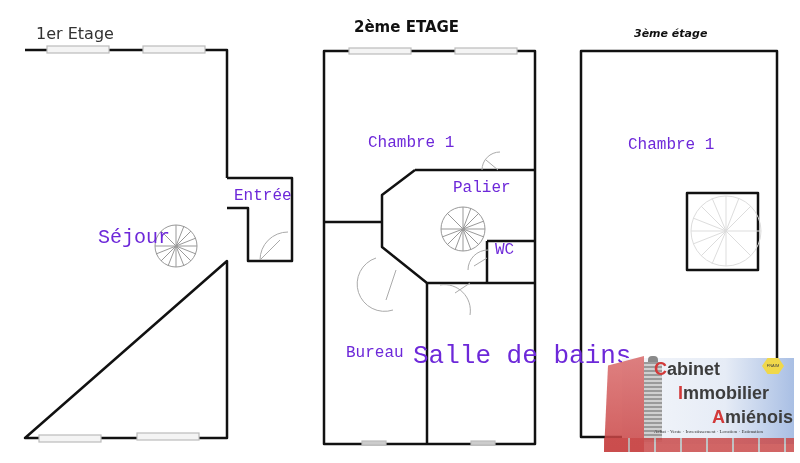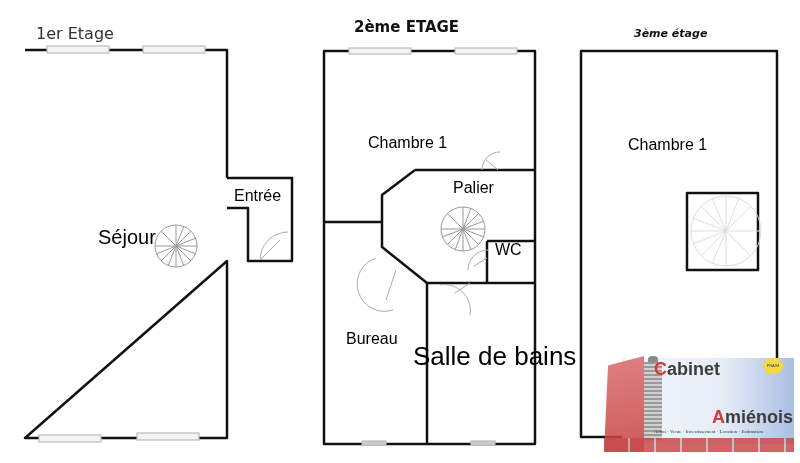--- a/index.html
+++ b/index.html
@@ -1,27 +1,27 @@
 <!DOCTYPE html>
 <html><head>
   <meta charset="utf-8">
   <style>
     html, body { margin: 0; padding: 0; background: #ffffff; }
     body { width: 800px; height: 463px; position: relative; overflow: hidden; font-family: "Liberation Sans", sans-serif; }
     svg.plan { position: absolute; left: 0; top: 0; }
-    .lbl { position: absolute; color: #000000; white-space: nowrap; font-family: Liberation Sans, sans-serif; }
+    .lbl { position: absolute; color: #6d28d9; white-space: nowrap; font-family: Liberation Mono, monospace; }
     .floor-title-1 { left: 36px; top: 24px; font-size: 16px; font-family: "DejaVu Sans", sans-serif; color: #333; }
     .floor-title-2 { left: 354px; top: 18px; font-size: 15px; font-weight: bold; font-family: "DejaVu Sans", sans-serif; color: #111; }
     .floor-title-3 { left: 634px; top: 27px; font-size: 11px; font-weight: bold; font-style: italic; font-family: "DejaVu Sans", sans-serif; color: #111; }
     .room-sejour { left: 98px; top: 226px; font-size: 20px; }
     .room-entree { left: 234px; top: 187px; font-size: 16px; }
     .room-ch1 { left: 368px; top: 134px; font-size: 16px; }
     .room-palier { left: 453px; top: 179px; font-size: 16px; }
     .room-wc { left: 495px; top: 241px; font-size: 16px; }
-    .room-bureau { left: 346px; top: 330px; font-size: 16px; }
+    .room-bureau { left: 346px; top: 344px; font-size: 16px; }
     .room-sdb { left: 413px; top: 341px; font-size: 26px; }
     .room-ch2 { left: 628px; top: 136px; font-size: 16px; }
 
     .logo { position: absolute; left: 604px; top: 356px; width: 190px; height: 96px; overflow: hidden; }
     .logo-bg { position: absolute; left: 18px; top: 2px; width: 172px; height: 86px; background: linear-gradient(90deg, #f4f6fa 0%, #e6ecf6 60%, #a9bfe4 100%); }
     .logo-red { position: absolute; left: 0; top: 0; width: 40px; height: 96px; background: linear-gradient(180deg, #d96a6a, #c84040); clip-path: polygon(10% 10%, 100% 0, 100% 100%, 0 100%); opacity: .85; }
     .logo-tower { position: absolute; left: 40px; top: 6px; width: 18px; height: 80px; background: repeating-linear-gradient(180deg, #9a9a9a 0 2px, #d0d0d0 2px 4px); }
     .logo-tower-top { position: absolute; left: 44px; top: 0; width: 10px; height: 10px; background: #8a8a8a; border-radius: 4px 4px 0 0; }
     .logo-band { position: absolute; left: 0; top: 82px; width: 190px; height: 14px; background: repeating-linear-gradient(90deg, #c94a4a 0 24px, #b8b8b8 24px 26px); opacity: .85; }
     .logo-line { position: absolute; font-family: Liberation Sans, sans-serif; font-weight: bold; color: #3d3d3d; font-size: 18px; line-height: 18px; }
@@ -102,17 +102,18 @@
 <div class="lbl room-bureau">Bureau</div>
 <div class="lbl room-sdb">Salle de bains</div>
 <div class="lbl room-ch2">Chambre 1</div>
 
 <div class="logo">
   <div class="logo-bg"></div>
   <div class="logo-red"></div>
   <div class="logo-tower-top"></div>
   <div class="logo-tower"></div>
   <div class="logo-line logo-l1"><span class="cap">C</span><span>abinet</span></div>
+  <div class="logo-line logo-l2"><span class="cap">I</span><span>mmobilier</span></div>
   <div class="logo-line logo-l3"><span class="cap">A</span><span>miénois</span></div>
   <div class="logo-tag">Achat · Vente · Investissement · Location · Estimation</div>
   <div class="logo-badge">FNAIM</div>
   <div class="logo-band"></div>
 </div>
 
 </body></html>

